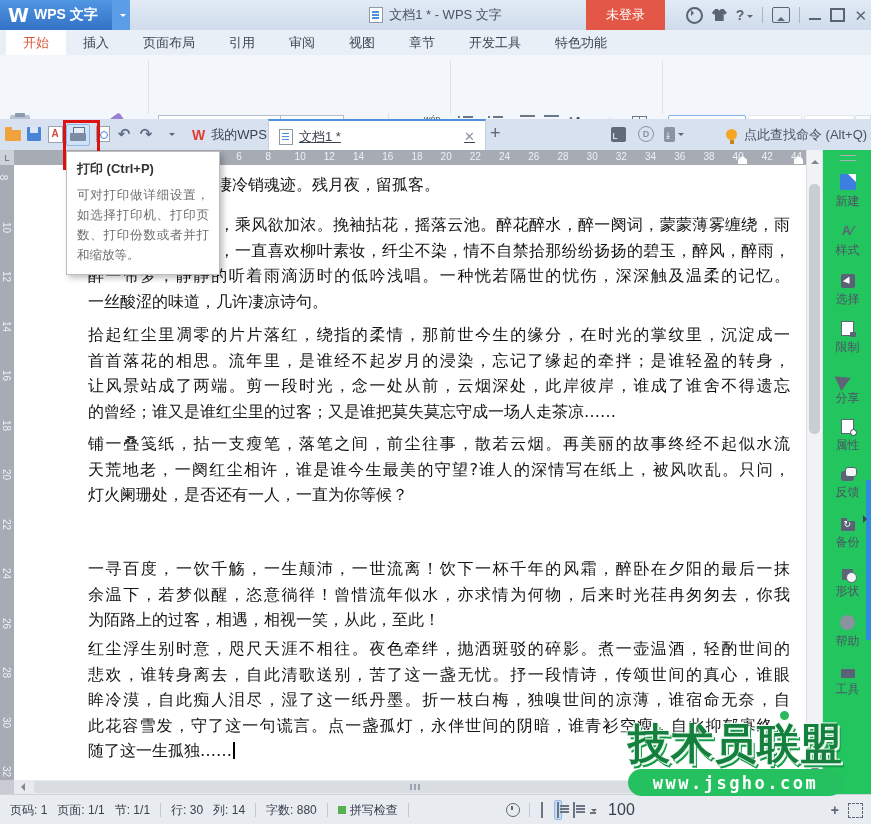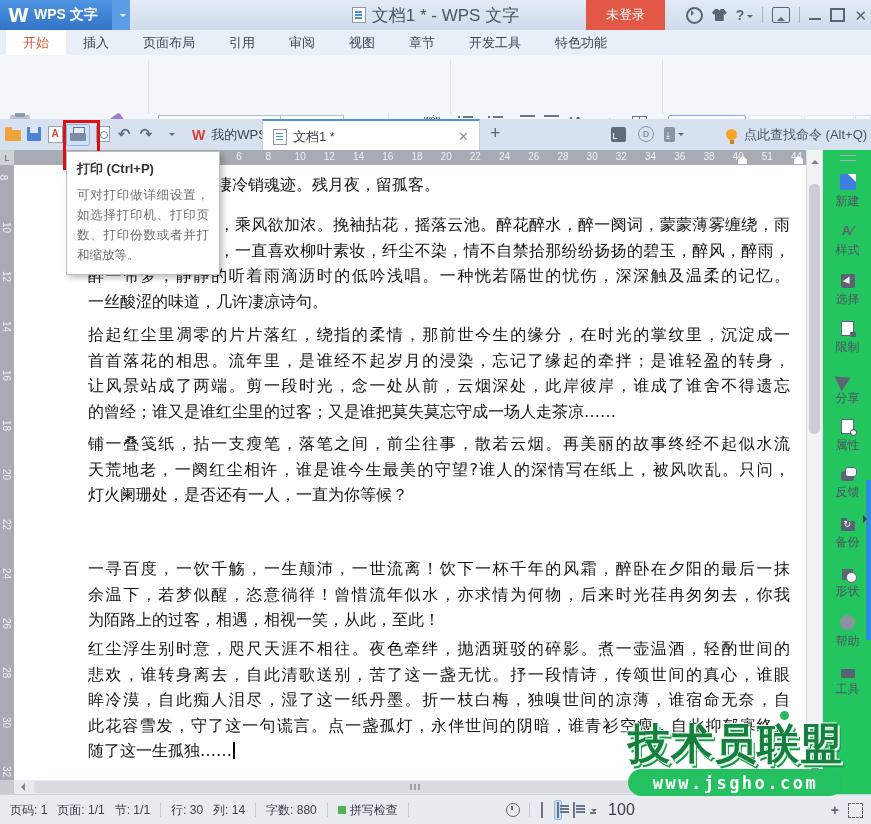--- a/index.html
+++ b/index.html
@@ -6,21 +6,21 @@
   body{font-family:"Liberation Sans","DejaVu Sans",sans-serif;-webkit-font-smoothing:antialiased;}
   #app{position:relative;width:871px;height:824px;background:#fff;overflow:hidden;font-size:12px;color:#3d4653;}
 
   
   .titlebar{position:absolute;left:0;top:0;width:871px;height:30px;background:linear-gradient(#e2ebf5,#cfdcec);border-bottom:1px solid #b9c7d8;}
   .logo{position:absolute;left:0;top:0;height:30px;width:112px;background:linear-gradient(#4f96e3,#3372c6);color:#fff;display:flex;align-items:center;padding-left:8px;font-weight:bold;font-size:14px;}
   .logo-w{font-size:19px;font-weight:bold;margin-right:5px;font-family:"DejaVu Sans",sans-serif;}
   .logo-drop{position:absolute;left:112px;top:0;width:18px;height:30px;background:#5b9de6;display:flex;align-items:center;justify-content:center;}
   .car{display:inline-block;width:0;height:0;border:3.5px solid transparent;border-top-color:#666;vertical-align:middle;margin-left:3px;margin-top:3px;}
   .car.w{border-top-color:#fff;}
-  .title-center{position:absolute;left:0;right:0;top:0;height:30px;display:flex;align-items:center;justify-content:center;gap:6px;color:#4a5564;font-size:17px;border-radius:6px;}
+  .title-center{position:absolute;left:0;right:0;top:0;height:30px;display:flex;align-items:center;justify-content:center;gap:6px;color:#4a5564;font-size:13px;border-radius:6px;}
   .mini-doc{width:12px;height:14px;background:#fff;border:1px solid #8d99ab;position:relative;}
   .mini-doc::after{content:"";position:absolute;left:2px;top:3px;width:7px;height:1.5px;background:#4a90dd;box-shadow:0 3px 0 #4a90dd,0 6px 0 #4a90dd;}
   .login-btn{position:absolute;left:586px;top:0;width:79px;height:30px;background:#e25746;color:#fff;display:flex;align-items:center;justify-content:center;font-size:13px;}
   .tb-icons{position:absolute;right:4px;top:0;height:30px;display:flex;align-items:center;gap:9px;color:#5a6474;}
   .ci-circle{width:13px;height:13px;border-radius:50%;border:2px solid #5a6474;position:relative;}
   .ci-circle::after{content:"";position:absolute;left:3px;top:1px;width:0;height:0;border:3px solid transparent;border-left-color:#5a6474;}
   .ci-shirt{width:15px;height:12px;background:#5a6474;clip-path:polygon(22% 0,40% 0,50% 14%,60% 0,78% 0,100% 32%,84% 50%,79% 36%,79% 100%,21% 100%,21% 36%,16% 50%,0 32%);}
   .ci-help{font-size:14px;font-weight:bold;color:#5a6474;}
   .ci-collapse{width:16px;height:14px;border:1px solid #5a6474;border-radius:2px;position:relative;}
   .ci-collapse::after{content:"";position:absolute;left:4px;top:5px;border:4px solid transparent;border-bottom-color:#5a6474;}
@@ -397,21 +397,21 @@
       </div>
     <div class="qi" style="left:160px;">
         <span class="car"></span>
       </div>
 
     <div class="doc-tab" style="left:182px;">
       <span class="wlogo">W</span>
       <span>我的WPS</span>
       <span class="tab-x">✕</span>
     </div>
-    <div class="doc-tab active" style="left:262px;width:196px;">
+    <div class="doc-tab active" style="left:268px;width:196px;text-decoration:underline;">
       <span class="mini-doc"></span>
       <span>文档1 *</span>
       <span class="tab-x" style="margin-left:auto;">✕</span>
     </div>
     <div class="tab-plus">+</div>
 
     <div class="qi" style="left:608px;">
         <span class="sq-ico">L</span>
       </div>
     <div class="qi" style="left:636px;">
@@ -443,21 +443,21 @@
       <span class="hr-num" style="left: 455.8px;">22</span>
       <span class="hr-num" style="left: 485px;">24</span>
       <span class="hr-num" style="left: 514.2px;">26</span>
       <span class="hr-num" style="left: 543.4px;">28</span>
       <span class="hr-num" style="left: 572.6px;">30</span>
       <span class="hr-num" style="left: 601.8px;">32</span>
       <span class="hr-num" style="left: 631px;">34</span>
       <span class="hr-num" style="left: 660.2px;">36</span>
       <span class="hr-num" style="left: 689.4px;">38</span>
       <span class="hr-num" style="left: 718.6px;">40</span>
-      <span class="hr-num" style="left: 747.8px;">51</span>
+      <span class="hr-num" style="left: 747.8px;">42</span>
       <span class="hr-num" style="left: 777px; text-align: right;">44</span>
       <span class="hr-marker" style="left: 724px;"></span>
       <span class="hr-marker" style="left: 780px;"></span>
     </div>
   <div class="vruler" id="vruler">
       <span class="vr-num" style="top: 7px;">8</span>
       <span class="vr-num" style="top: 56.5px;">10</span>
       <span class="vr-num" style="top: 106px;">12</span>
       <span class="vr-num" style="top: 155.5px;">14</span>
       <span class="vr-num" style="top: 205px;">16</span>

